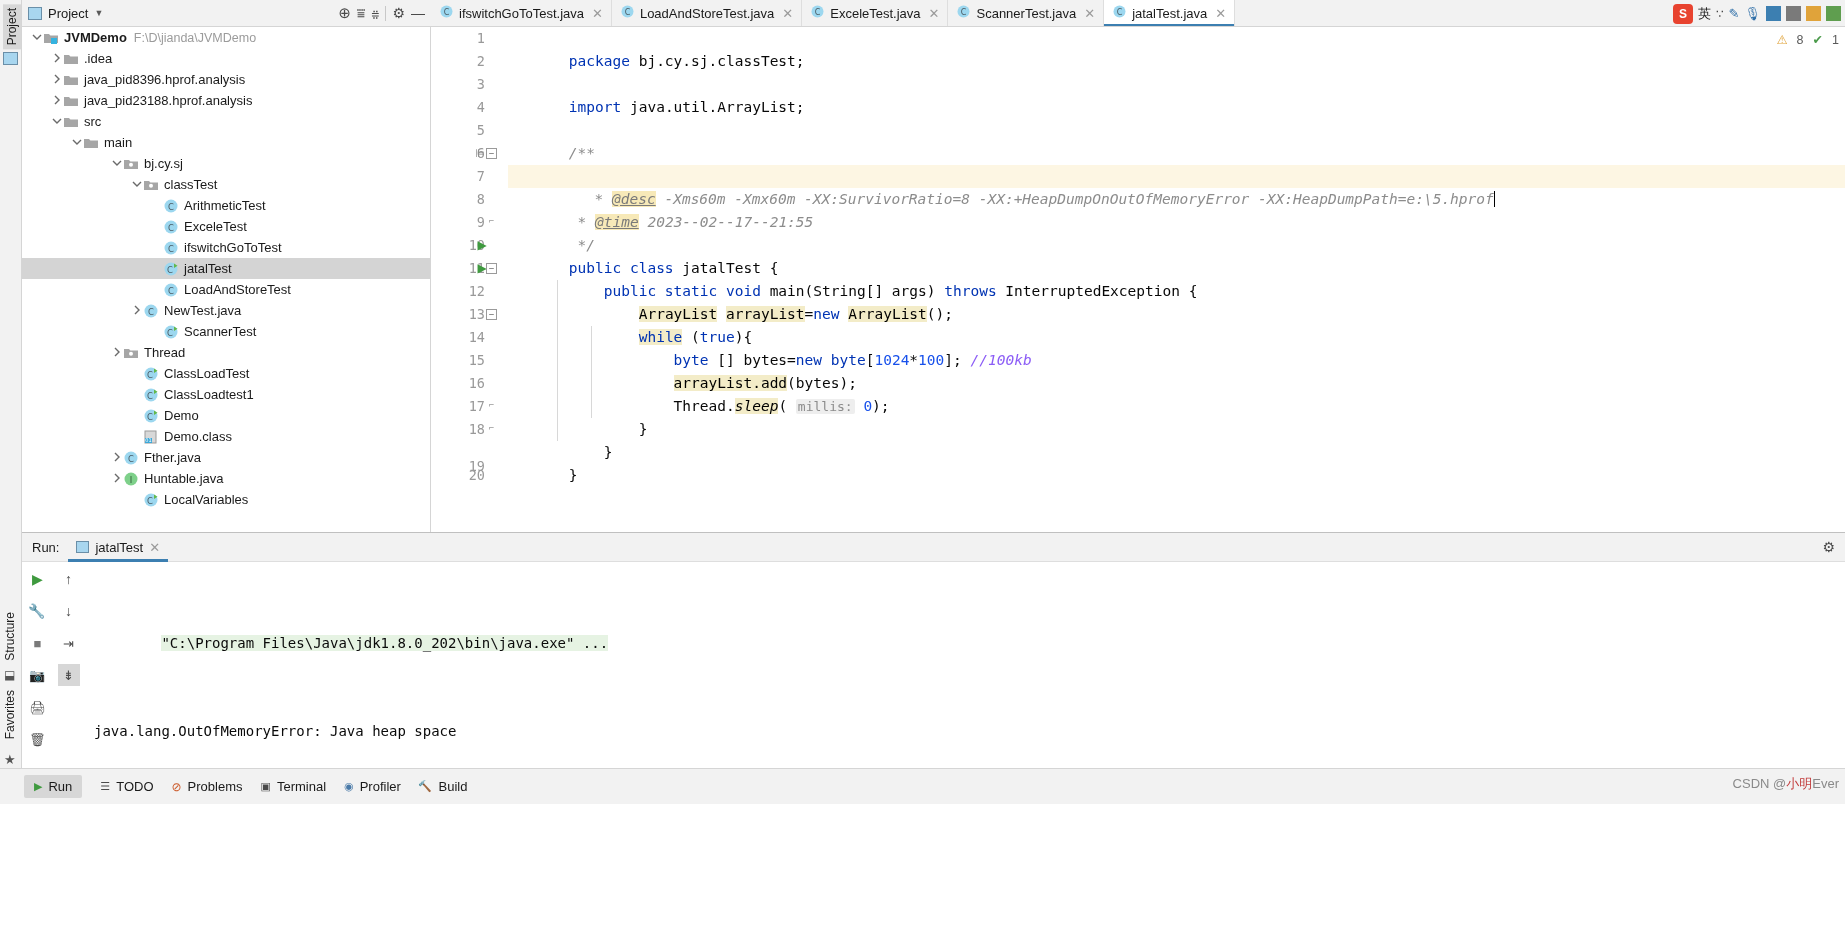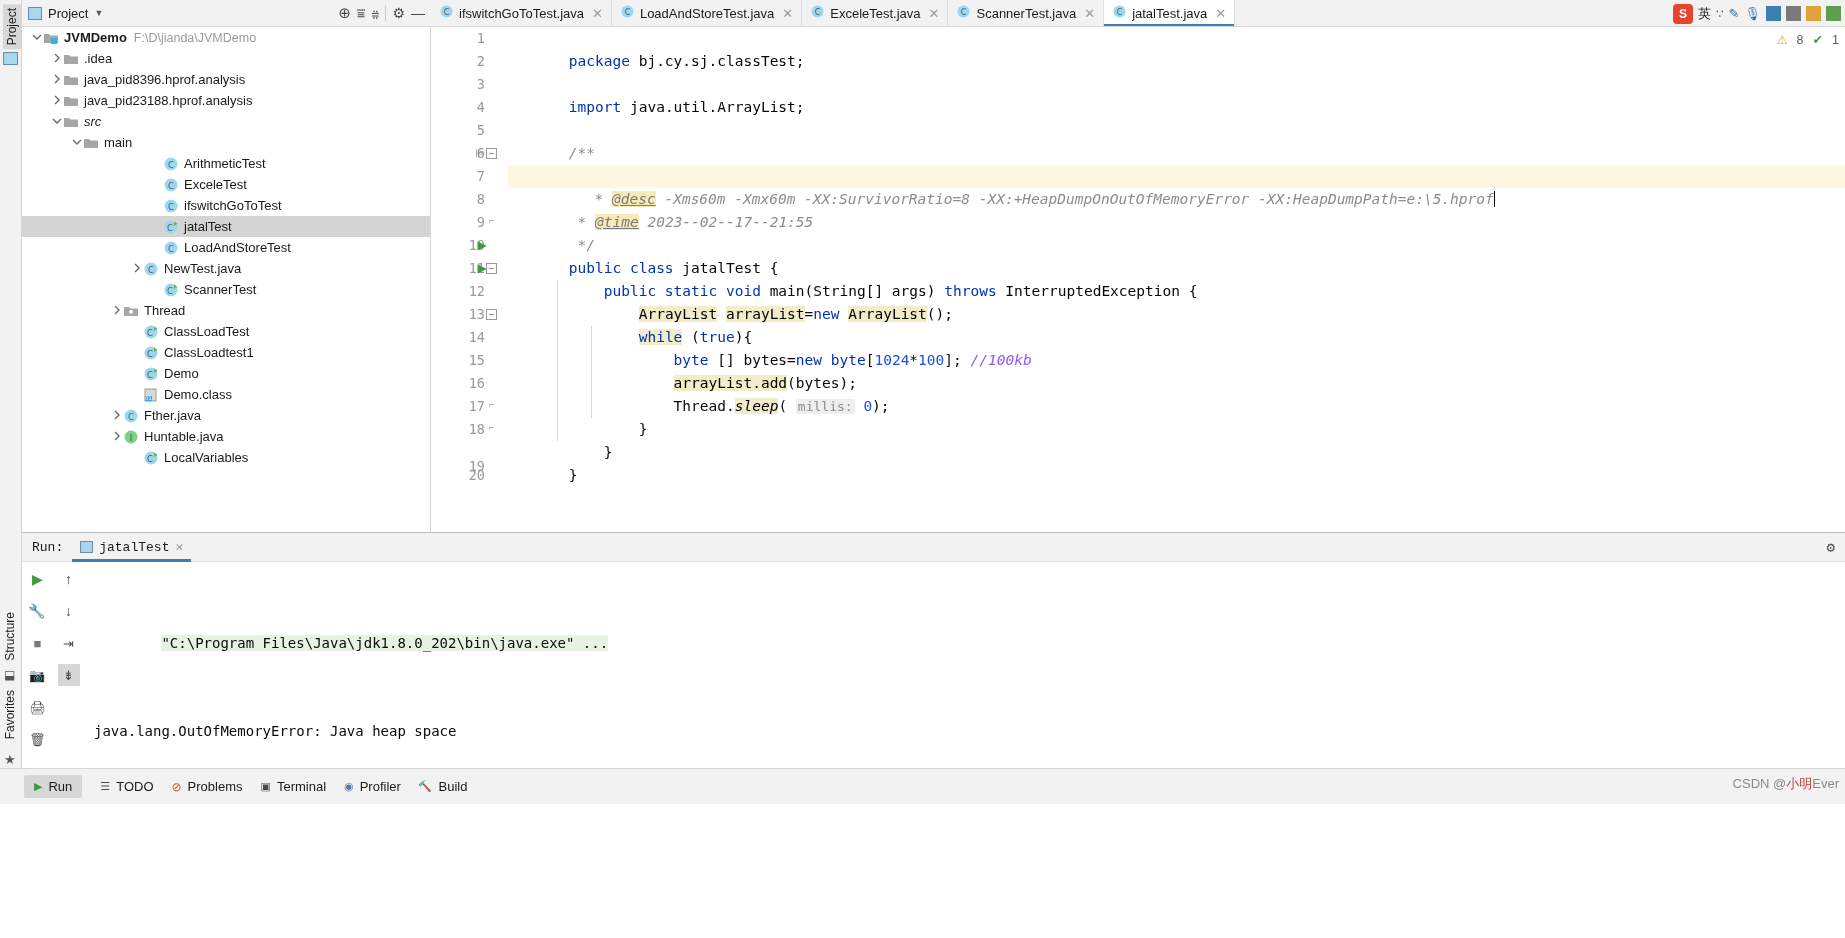--- a/index.html
+++ b/index.html
@@ -130,21 +130,20 @@
 
   
   .runpanel {
     position: absolute; left: 22px; top: 532px; width: 1823px; height: 236px;
     background: #ffffff; border-top: 1px solid #c0c0c0;
   }
   .run-header {
     position: absolute; left: 0; top: 0; width: 100%; height: 29px;
     background: #f2f2f2; display: flex; align-items: center; padding-left: 10px; gap: 9px;
     border-bottom: 1px solid #dedede;
-    font-family: Liberation Mono, monospace;
   }
   .run-label { font-size: 13px; color: #1a1a1a; }
   .run-tab {
     display: flex; align-items: center; gap: 6px; font-size: 13px; color: #1a1a1a;
     height: 29px; padding: 0 8px; position: relative;
   }
   .run-tab:after {
     content: ""; position: absolute; left: 0; right: 0; bottom: 0; height: 3px; background: #3c7fb1;
   }
   .run-tab .x { color: #9a9a9a; }
@@ -257,41 +256,65 @@
           <span class="arrow">
             <svg width="10" height="10">
               <path d="M3 1l4 4-4 4" stroke="#6a6a6a" stroke-width="1.4" fill="none"></path>
             </svg>
           </span>
           <span class="ico"><svg width="16" height="16">
               <path d="M1 4h5l1.4 1.6H15V13H1z" fill="#a6a6a6"></path>
             </svg></span>
           <span class="lbl">java_pid23188.hprof.analysis</span>
         </div>
-        <div class="row" style="padding-left: 28px; font-style: italic;">
+        <div class="row" style="padding-left: 28px;">
           <span class="arrow">
             <svg width="10" height="10">
               <path d="M1 3l4 4 4-4" stroke="#6a6a6a" stroke-width="1.4" fill="none"></path>
             </svg>
           </span>
           <span class="ico"><svg width="16" height="16">
               <path d="M1 4h5l1.4 1.6H15V13H1z" fill="#a6a6a6"></path>
             </svg></span>
           <span class="lbl">src</span>
         </div>
         <div class="row" style="padding-left: 48px;">
           <span class="arrow">
             <svg width="10" height="10">
               <path d="M1 3l4 4 4-4" stroke="#6a6a6a" stroke-width="1.4" fill="none"></path>
             </svg>
           </span>
           <span class="ico"><svg width="16" height="16">
               <path d="M1 4h5l1.4 1.6H15V13H1z" fill="#a6a6a6"></path>
             </svg></span>
           <span class="lbl">main</span>
+        </div>
+        <div class="row" style="padding-left: 88px;">
+          <span class="arrow">
+            <svg width="10" height="10">
+              <path d="M1 3l4 4 4-4" stroke="#6a6a6a" stroke-width="1.4" fill="none"></path>
+            </svg>
+          </span>
+          <span class="ico"><svg width="16" height="16">
+              <path d="M1 4h5l1.4 1.6H15V13H1z" fill="#a6a6a6"></path>
+              <circle cx="8" cy="8.7" r="2" fill="#ffffff"></circle>
+            </svg></span>
+          <span class="lbl">bj.cy.sj</span>
+        </div>
+        <div class="row" style="padding-left: 108px;">
+          <span class="arrow">
+            <svg width="10" height="10">
+              <path d="M1 3l4 4 4-4" stroke="#6a6a6a" stroke-width="1.4" fill="none"></path>
+            </svg>
+          </span>
+          <span class="ico"><svg width="16" height="16">
+              <path d="M1 4h5l1.4 1.6H15V13H1z" fill="#a6a6a6"></path>
+              <circle cx="8" cy="8.7" r="2" fill="#ffffff"></circle>
+            </svg></span>
+          <span class="lbl">classTest</span>
         </div>
         <div class="row" style="padding-left: 128px;">
           <span class="arrow none"></span>
           <span class="ico"><svg width="16" height="16">
               <circle cx="8" cy="8" r="6.5" fill="#9cd7ef"></circle>
               <text x="8" y="11.5" font-size="8.5" fill="#4a5a62" text-anchor="middle" font-family="DejaVu Sans">C</text>
             </svg></span>
           <span class="lbl">ArithmeticTest</span>
         </div>
         <div class="row" style="padding-left: 128px;">

